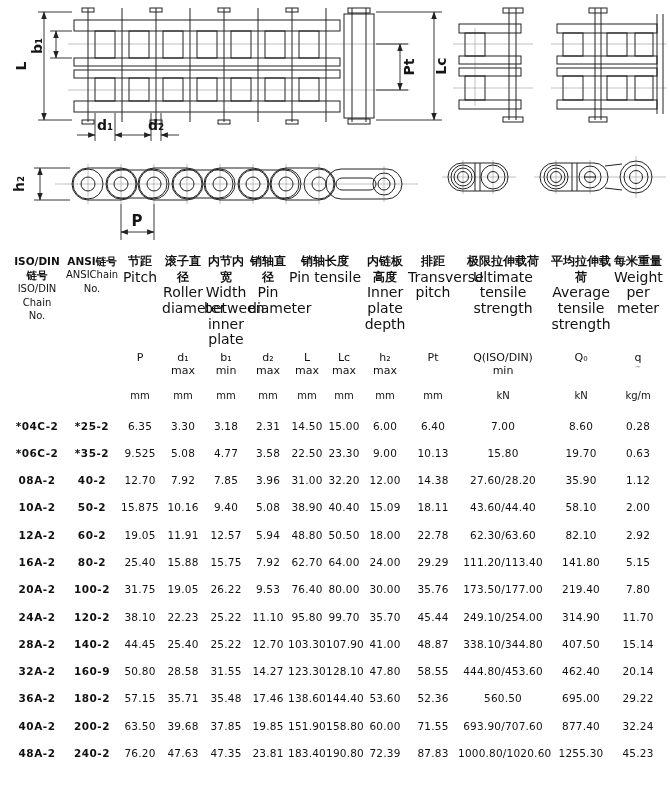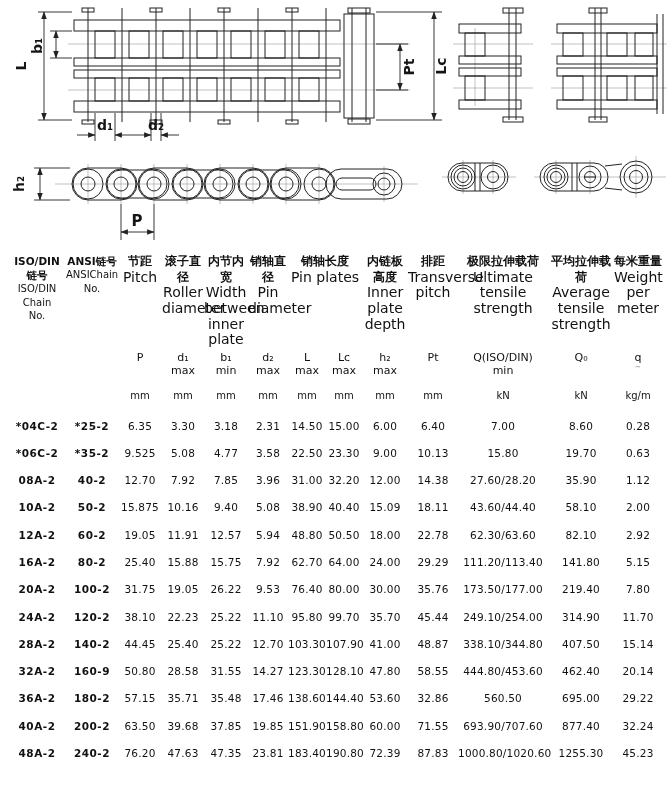--- a/index.html
+++ b/index.html
@@ -288,21 +288,21 @@
         <th>
           <div class="cn">内节内宽</div>
           <div class="en">Width between inner plate</div>
         </th>
         <th>
           <div class="cn">销轴直径</div>
           <div class="en">Pin diameter</div>
         </th>
         <th colspan="2">
           <div class="cn">销轴长度</div>
-          <div class="en">Pin plates</div>
+          <div class="en">Pin tensile</div>
         </th>
         <th>
           <div class="cn">内链板高度</div>
           <div class="en">Inner plate depth</div>
         </th>
         <th>
           <div class="cn">排距</div>
           <div class="en">Transverse pitch</div>
         </th>
         <th>
@@ -529,21 +529,21 @@
         <tr>
           <td class="code">36A-2</td>
           <td class="code">180-2</td>
           <td>57.15</td>
           <td>35.71</td>
           <td>35.48</td>
           <td>17.46</td>
           <td>138.60</td>
           <td>144.40</td>
           <td>53.60</td>
-          <td>32.86</td>
+          <td>52.36</td>
           <td>560.50</td>
           <td>695.00</td>
           <td>29.22</td>
         </tr>
         <tr>
           <td class="code">40A-2</td>
           <td class="code">200-2</td>
           <td>63.50</td>
           <td>39.68</td>
           <td>37.85</td>

